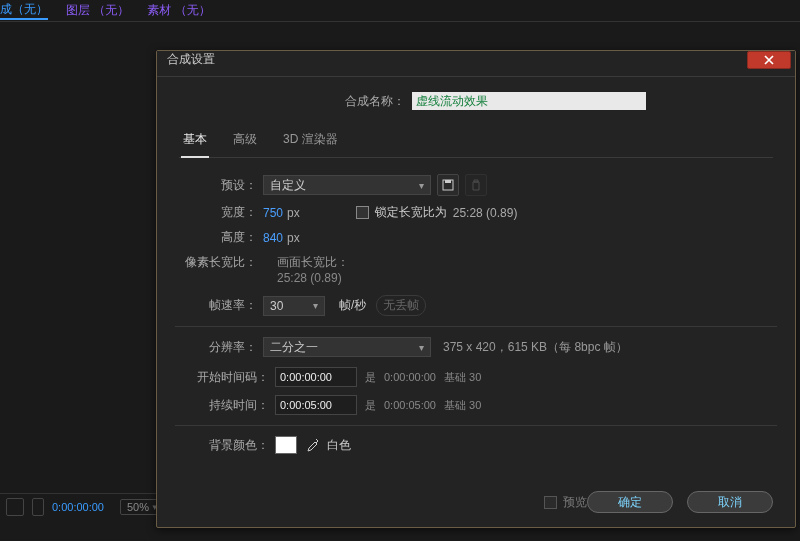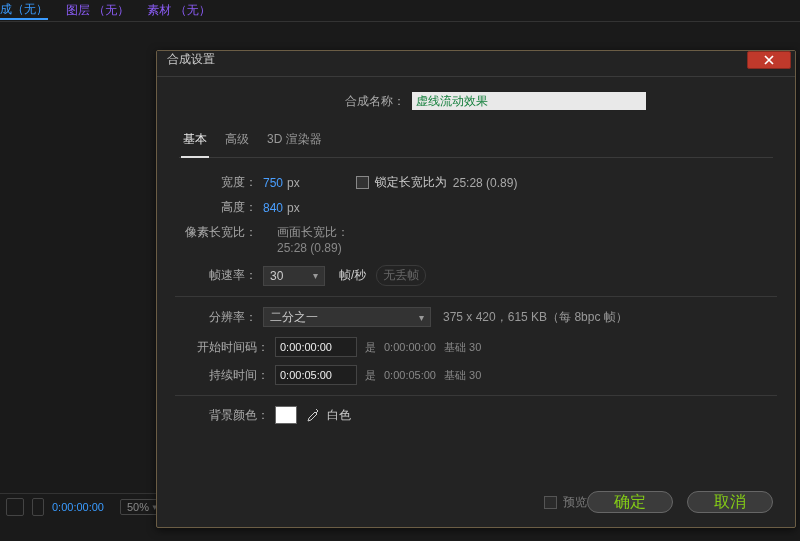--- a/index.html
+++ b/index.html
@@ -21,21 +21,21 @@
     .close-btn { width: 44px; height: 18px; background: #c0392b; border-radius: 2px; display: flex; align-items: center; justify-content: center; color: #fff; font-size: 12px; cursor: pointer; border: 1px solid #8a2a20; }
 
     .body { flex: 1; padding: 10px 22px 0; overflow: hidden; }
 
     .row { display: flex; align-items: center; margin-bottom: 10px; }
     .name-row { justify-content: center; gap: 6px; margin-bottom: 14px; margin-top: 4px; }
     .label { color: #aaa; font-size: 12px; text-align: right; margin-left: 40px; }
     .name-label { width: 60px; }
     .name-input { width: 236px; height: 20px; background: #e9e9e9; border: 1px solid #222; color: #15803d; padding: 0 4px; font-size: 12px; }
 
-    .tabs-row { border-bottom: 1px solid #3a3a3a; display: flex; gap: 14px; padding: 0 2px 0; margin-bottom: 16px; }
+    .tabs-row { border-bottom: 1px solid #3a3a3a; display: flex; gap: 22px; padding: 0 2px 0; margin-bottom: 16px; }
     .tab { color: #999; font-size: 12px; padding: 6px 2px 8px; cursor: pointer; }
     .tab.active { color: #e8e8e8; border-bottom: 2px solid #e0e0e0; margin-bottom: -1px; }
 
     .form-grid .row { margin-bottom: 8px; }
     .lbl60 { width: 78px; text-align: right; margin-right: 6px; color: #aaa; }
     .select { background: #333; border: 1px solid #444; height: 20px; display: inline-flex; align-items: center; justify-content: space-between; padding: 0 6px; color: #ccc; position: relative; cursor: pointer; }
     .select::after { content: "▾"; color: #999; font-size: 10px; margin-left: 8px; position: static; }
     .w168 { width: 168px; }
     .w168b { width: 182px; }
     .w60 { width: 62px; }
@@ -49,21 +49,21 @@
     .disabled-lbl { color: #666; border: 1px solid #3a3a3a; padding: 1px 6px; border-radius: 10px; margin-left: 10px; }
 
     .tc-input { width: 82px; height: 20px; background: #1e1e1e; border: 1px solid #444; color: #eee; font-size: 11px; padding: 0 4px; }
     .tiny { color: #888; font-size: 11px; margin-left: 8px; }
     .swatch { width: 22px; height: 18px; background: #fff; border: 1px solid #666; display: inline-block; cursor: pointer; }
     .picker-icon { margin: 0 8px; display: inline-flex; cursor: pointer; }
 
     .footer { display: flex; align-items: center; justify-content: flex-end; padding: 10px 22px 14px; }
     .preview-box { display: flex; align-items: center; opacity: .5; }
     .btns { display: flex; gap: 14px; }
-    .btn { width: 86px; height: 22px; border: 1px solid #666; border-radius: 11px; background: #3b3b3b; color: #84cc16; display: flex; align-items: center; justify-content: center; cursor: pointer; font-size: 16px; }
+    .btn { width: 86px; height: 22px; border: 1px solid #666; border-radius: 11px; background: #3b3b3b; color: #7dd3fc; display: flex; align-items: center; justify-content: center; cursor: pointer; font-size: 12px; }
 
     hr.sep { border: none; border-top: 1px solid #383838; margin: 10px -4px; }
 
     svg { display:block; }
   </style>
 </head>
 <body>
 
 <div class="top-tabs">
   <span class="top-tab active">
@@ -103,20 +103,37 @@
     </div>
 
     <div class="tabs-row">
       <span class="tab active">基本</span>
       <span class="tab">高级</span>
       <span class="tab">3D 渲染器</span>
     </div>
 
     <div class="form-grid">
 
+      <div class="row">
+        <span class="lbl60">预设：</span>
+        <span class="select w168">
+            <span>自定义</span>
+          </span>
+        <span class="icon-btn">
+          <svg width="12" height="12" viewBox="0 0 12 12">
+              <rect x="1" y="1" width="10" height="10" fill="none" stroke="#ccc"></rect>
+              <rect x="3" y="1" width="6" height="3" fill="#ccc"></rect>
+            </svg>
+        </span>
+        <span class="icon-btn disabled">
+          <svg width="12" height="12" viewBox="0 0 12 12">
+              <path d="M3 3h6v8H3z M4 1h4v2H4z" fill="none" stroke="#888"></path>
+            </svg>
+        </span>
+      </div>
 
       <div class="row">
         <span class="lbl60">宽度：</span>
         <span class="blue-num">750</span>
         <span class="unit">px</span>
         <span style="width:56px"></span>
         <span class="checkbox"></span>
         <span>锁定长宽比为</span>
         <span style="margin-left:6px; color:#aaa;">25:28 (0.89)</span>
       </div>

